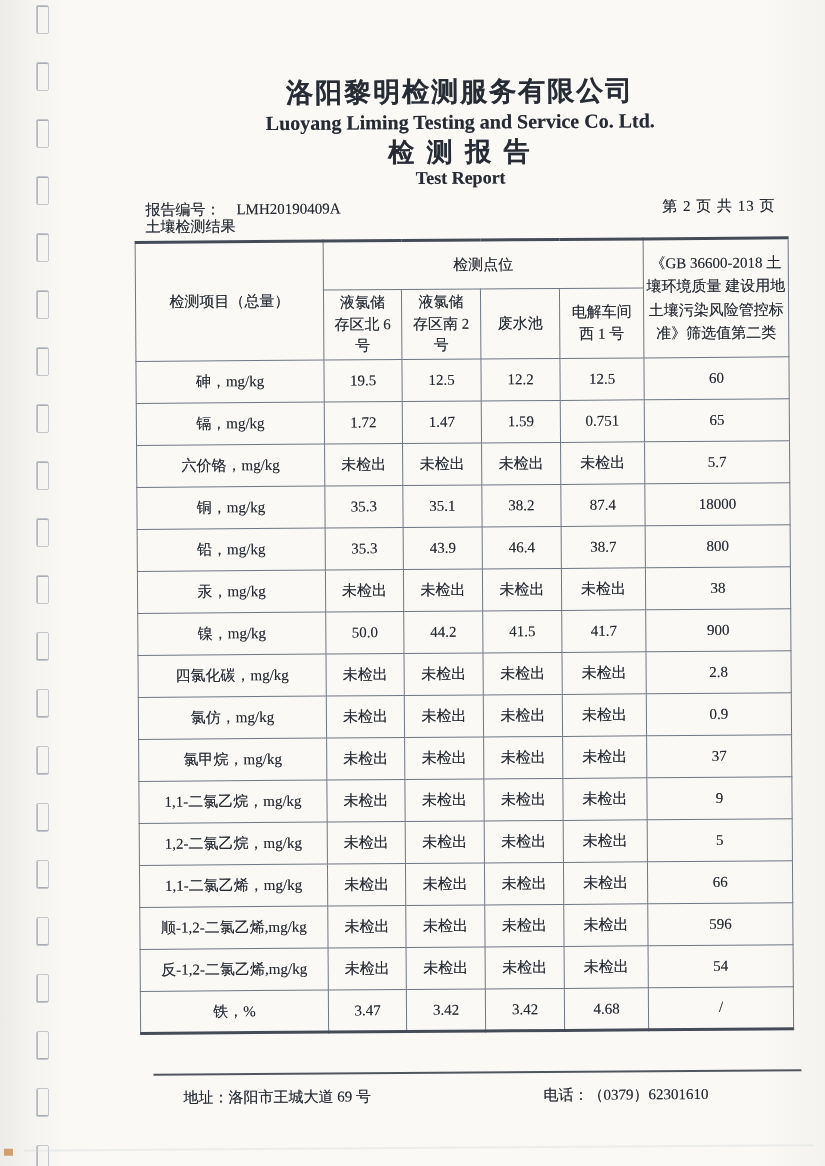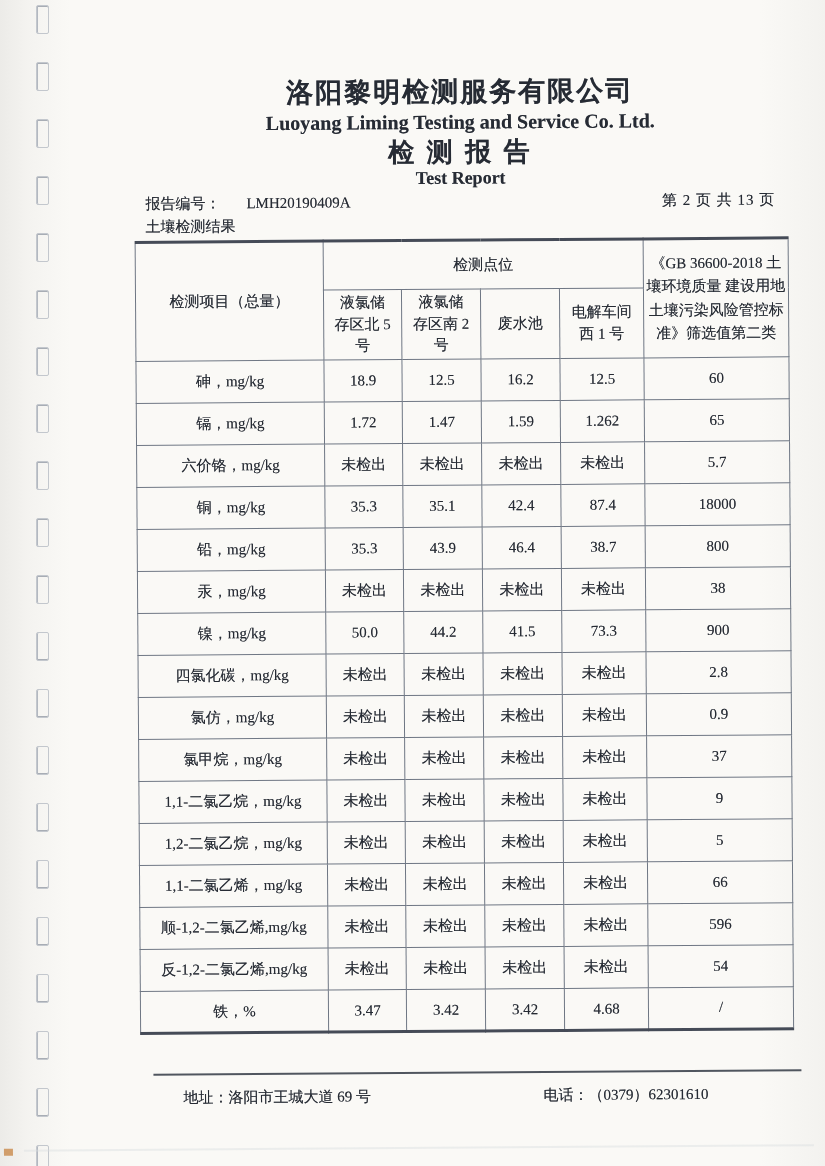--- a/index.html
+++ b/index.html
@@ -35,22 +35,22 @@
   .doc-header{position:absolute;left:137px;width:653px;text-align:center;}
   .company-cn{top:76px;font-size:27px;font-weight:700;letter-spacing:2px;line-height:32px;}
   .company-en{top:110px;font-size:20px;font-weight:700;line-height:24px;}
   .title-cn{top:138px;font-size:26px;font-weight:700;letter-spacing:3px;line-height:30px;}
   .title-en{top:167px;font-size:18px;font-weight:700;line-height:22px;}
   .meta-row{
     position:absolute;left:148px;top:192px;width:630px;
     display:flex;justify-content:space-between;align-items:baseline;
     font-size:15px;line-height:20px;
   }
-  .report-no-value{margin-left:26px;}
-  .page-indicator{letter-spacing:1px;}
+  .report-no-value{margin-left:16px;}
+  .page-indicator{letter-spacing:1px;margin-top:6px;}
   .section-title{position:absolute;left:148px;top:215px;font-size:15px;line-height:20px;text-align:right;}
   
   .table-wrap{position:absolute;left:137px;top:239px;width:653px;}
   table.results{
     width:653px;table-layout:fixed;border-collapse:collapse;
     border-top:3px solid var(--heavy-line);
     border-bottom:3px solid var(--heavy-line);
     font-size:15px;
   }
   table.results td{
@@ -125,56 +125,56 @@
           <col style="width:84px">
           <col style="width:145px">
       </colgroup>
       <thead>
         <tr class="hr1">
           <td class="col-item" rowspan="2">检测项目（总量）</td>
           <td colspan="4">检测点位</td>
           <td class="col-screen" rowspan="2">《GB 36600-2018 土壤环境质量 建设用地土壤污染风险管控标准》筛选值第二类</td>
         </tr>
         <tr class="hr2">
-          <td>液氯储存区北 5 号</td>
+          <td>液氯储存区北 6 号</td>
           <td>液氯储存区南 2 号</td>
           <td>废水池</td>
           <td>电解车间西 1 号</td>
         </tr>
       </thead>
       <tbody>
           <tr>
             <td class="col-item">砷，mg/kg</td>
-            <td>18.9</td>
+            <td>19.5</td>
             <td>12.5</td>
-            <td>16.2</td>
+            <td>12.2</td>
             <td>12.5</td>
             <td class="col-screen">60</td>
           </tr>
           <tr>
             <td class="col-item">镉，mg/kg</td>
             <td>1.72</td>
             <td>1.47</td>
             <td>1.59</td>
-            <td>1.262</td>
+            <td>0.751</td>
             <td class="col-screen">65</td>
           </tr>
           <tr>
             <td class="col-item">六价铬，mg/kg</td>
             <td>未检出</td>
             <td>未检出</td>
             <td>未检出</td>
             <td>未检出</td>
             <td class="col-screen">5.7</td>
           </tr>
           <tr>
             <td class="col-item">铜，mg/kg</td>
             <td>35.3</td>
             <td>35.1</td>
-            <td>42.4</td>
+            <td>38.2</td>
             <td>87.4</td>
             <td class="col-screen">18000</td>
           </tr>
           <tr>
             <td class="col-item">铅，mg/kg</td>
             <td>35.3</td>
             <td>43.9</td>
             <td>46.4</td>
             <td>38.7</td>
             <td class="col-screen">800</td>
@@ -185,21 +185,21 @@
             <td>未检出</td>
             <td>未检出</td>
             <td>未检出</td>
             <td class="col-screen">38</td>
           </tr>
           <tr>
             <td class="col-item">镍，mg/kg</td>
             <td>50.0</td>
             <td>44.2</td>
             <td>41.5</td>
-            <td>73.3</td>
+            <td>41.7</td>
             <td class="col-screen">900</td>
           </tr>
           <tr>
             <td class="col-item">四氯化碳，mg/kg</td>
             <td>未检出</td>
             <td>未检出</td>
             <td>未检出</td>
             <td>未检出</td>
             <td class="col-screen">2.8</td>
           </tr>

